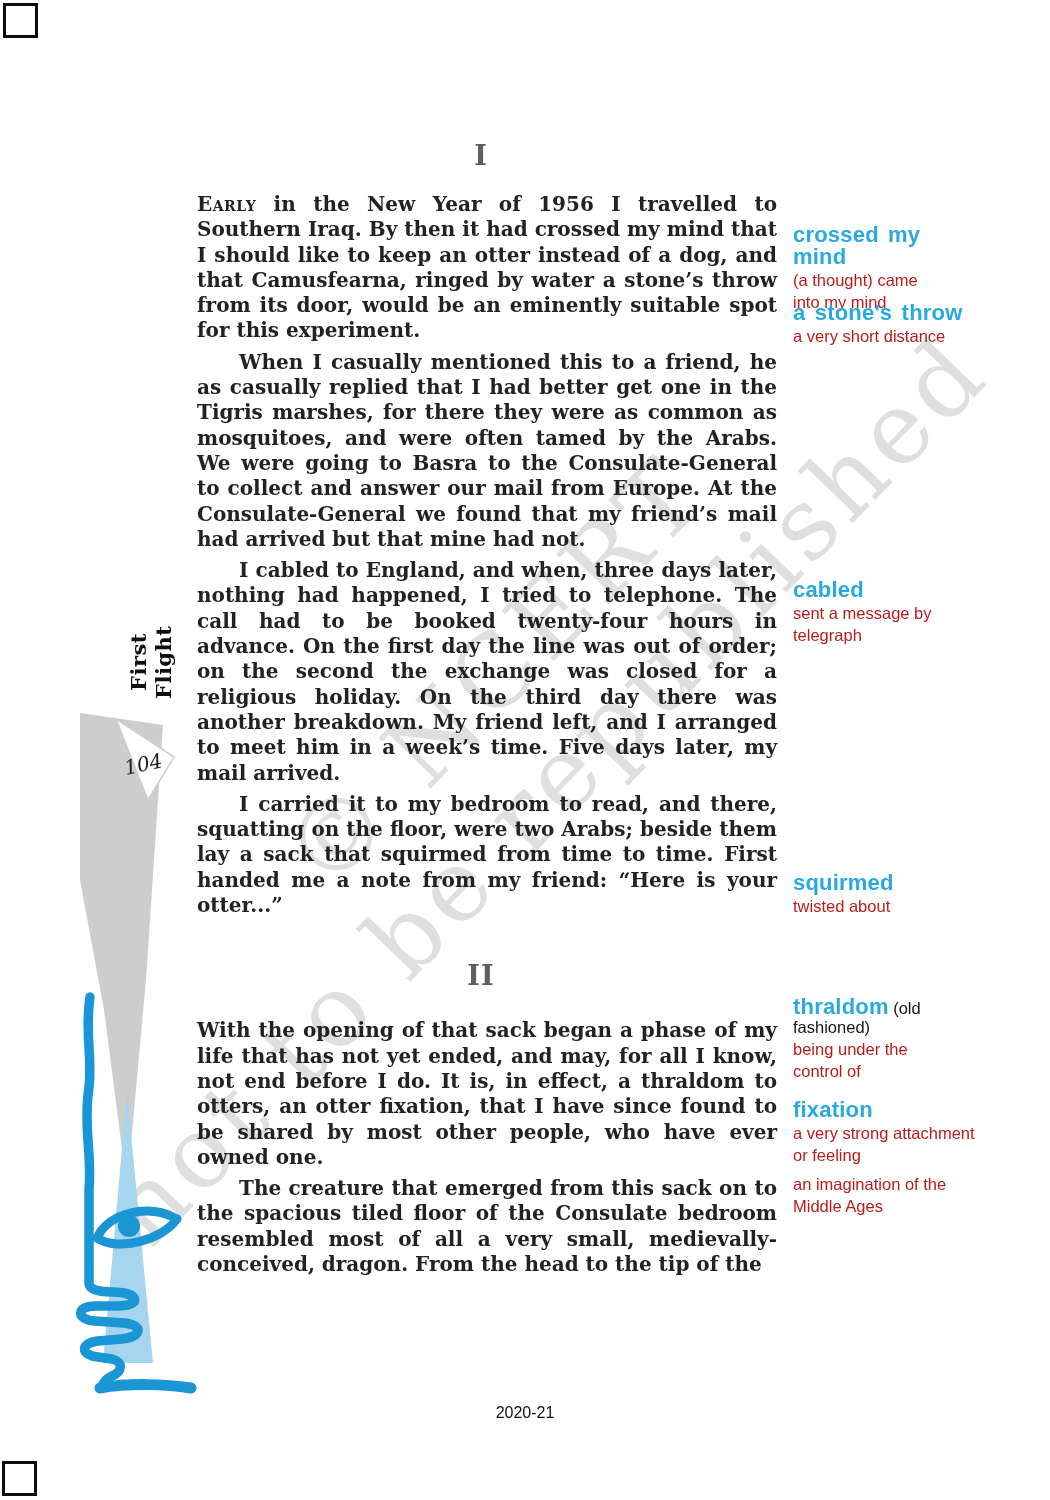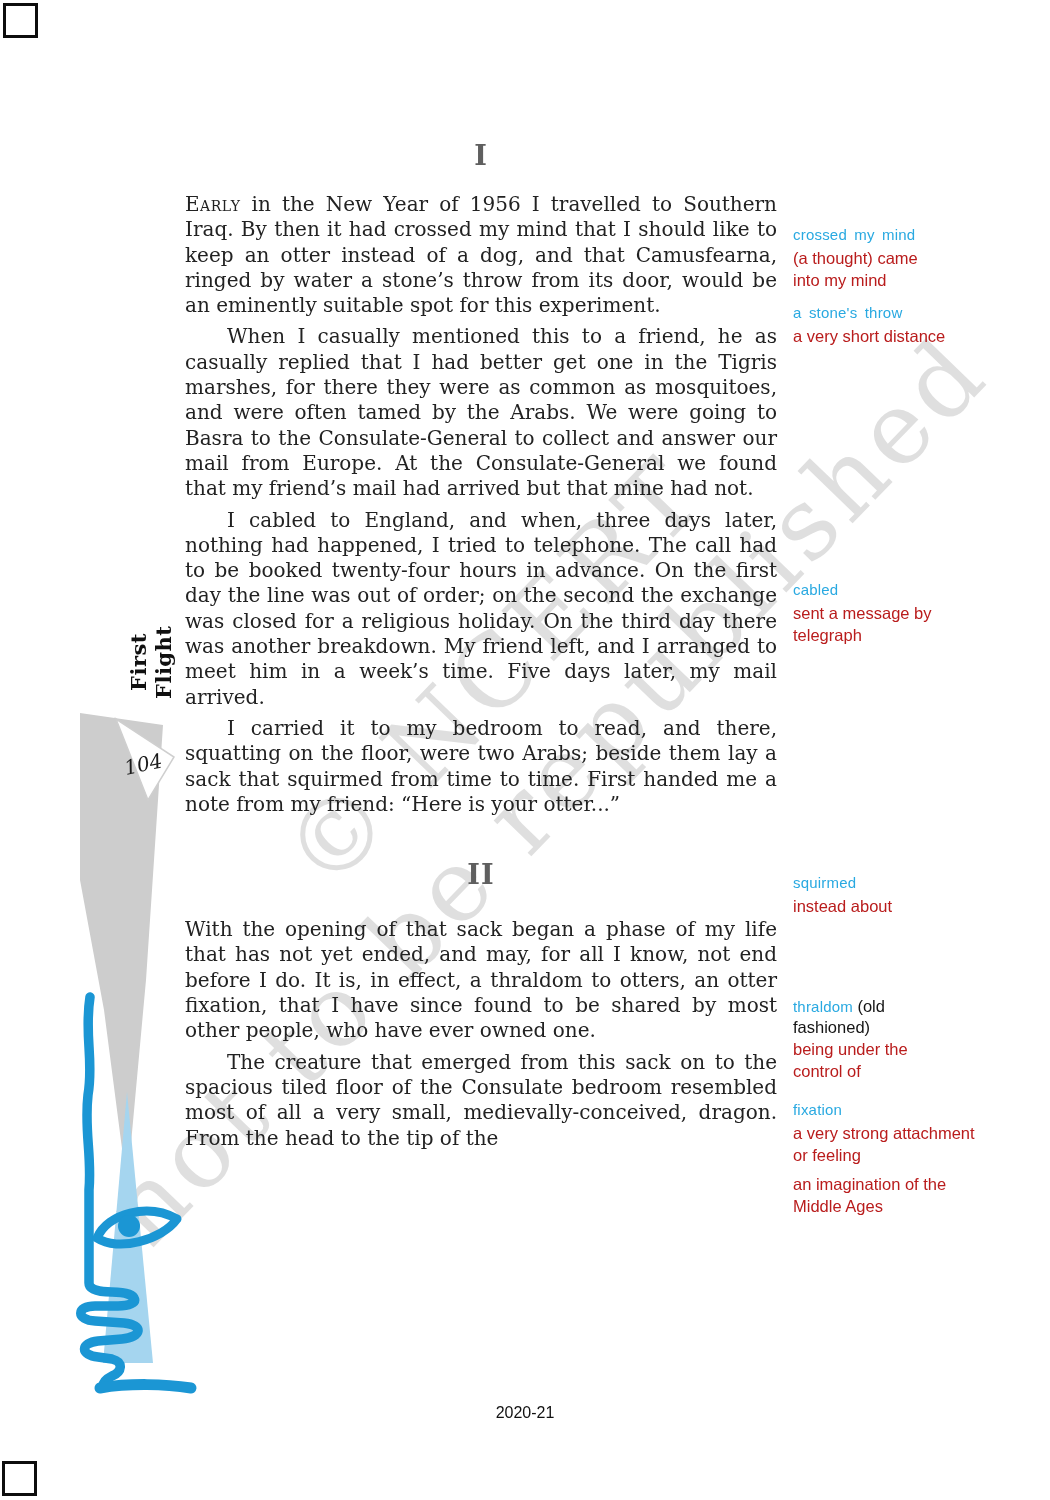--- a/index.html
+++ b/index.html
@@ -40,31 +40,31 @@
   
   .main-col {
     position:absolute; z-index:3; left:185px; top:140px; width:592px;
     color:#222; font-size:20px; line-height:25.3px; text-align:justify;
   }
   .sec-head {
     text-align:center; font-weight:bold; font-size:27px; line-height:32px;
     color:#5f5f5f; margin:0 0 20px 0; letter-spacing:1px;
   }
   .sec-head.second { margin-top:42px; margin-bottom:26px; }
-  .main-col p { margin:0 0 6px 0; }
+  .main-col p { margin:0 0 6px 12px;font-weight:bold; }
   .main-col p.indent { text-indent:42px; }
   .lead-caps { font-variant:small-caps; letter-spacing:0.5px; }
 
   
   .gloss-note {
     position:absolute; z-index:3; left:793px;
     font-family:"Liberation Sans", sans-serif;
   }
   .g-term {
-    color:#29a9e1; font-weight:normal; font-size:15px; line-height:22px;
+    color:#29a9e1; font-weight:bold; font-size:22px; line-height:22px;
     word-spacing:3px; letter-spacing:0.2px;
   }
   .g-term-note { color:#151515; font-weight:normal; font-size:16.5px; }
   .g-def { color:#b91c1c; font-size:16.5px; line-height:21.5px; margin-top:2px; }
 
   
   .footer {
     position:absolute; z-index:3; left:0; top:1404px; width:100%;
     text-align:center; font-family:"Liberation Sans", sans-serif;
     font-size:16px; color:#111;
@@ -122,21 +122,21 @@
   <div class="gloss-note" style="top:302px; width:185px;">
     <div class="g-term">a stone's throw</div>
     <div class="g-def">a very short distance</div>
   </div>
   <div class="gloss-note" style="top:579px; width:170px;">
     <div class="g-term">cabled</div>
     <div class="g-def">sent a message by telegraph</div>
   </div>
   <div class="gloss-note" style="top:872px; width:185px;">
     <div class="g-term">squirmed</div>
-    <div class="g-def">instead about</div>
+    <div class="g-def">twisted about</div>
   </div>
   <div class="gloss-note" style="top:996px; width:150px;">
     <div><span class="g-term">thraldom</span> <span class="g-term-note">(old fashioned)</span></div>
     <div class="g-def">being under the control of</div>
   </div>
   <div class="gloss-note" style="top:1099px; width:185px;">
     <div class="g-term">fixation</div>
     <div class="g-def">a very strong attachment or feeling</div>
   </div>
   <div class="gloss-note" style="top:1172px; width:160px;">

